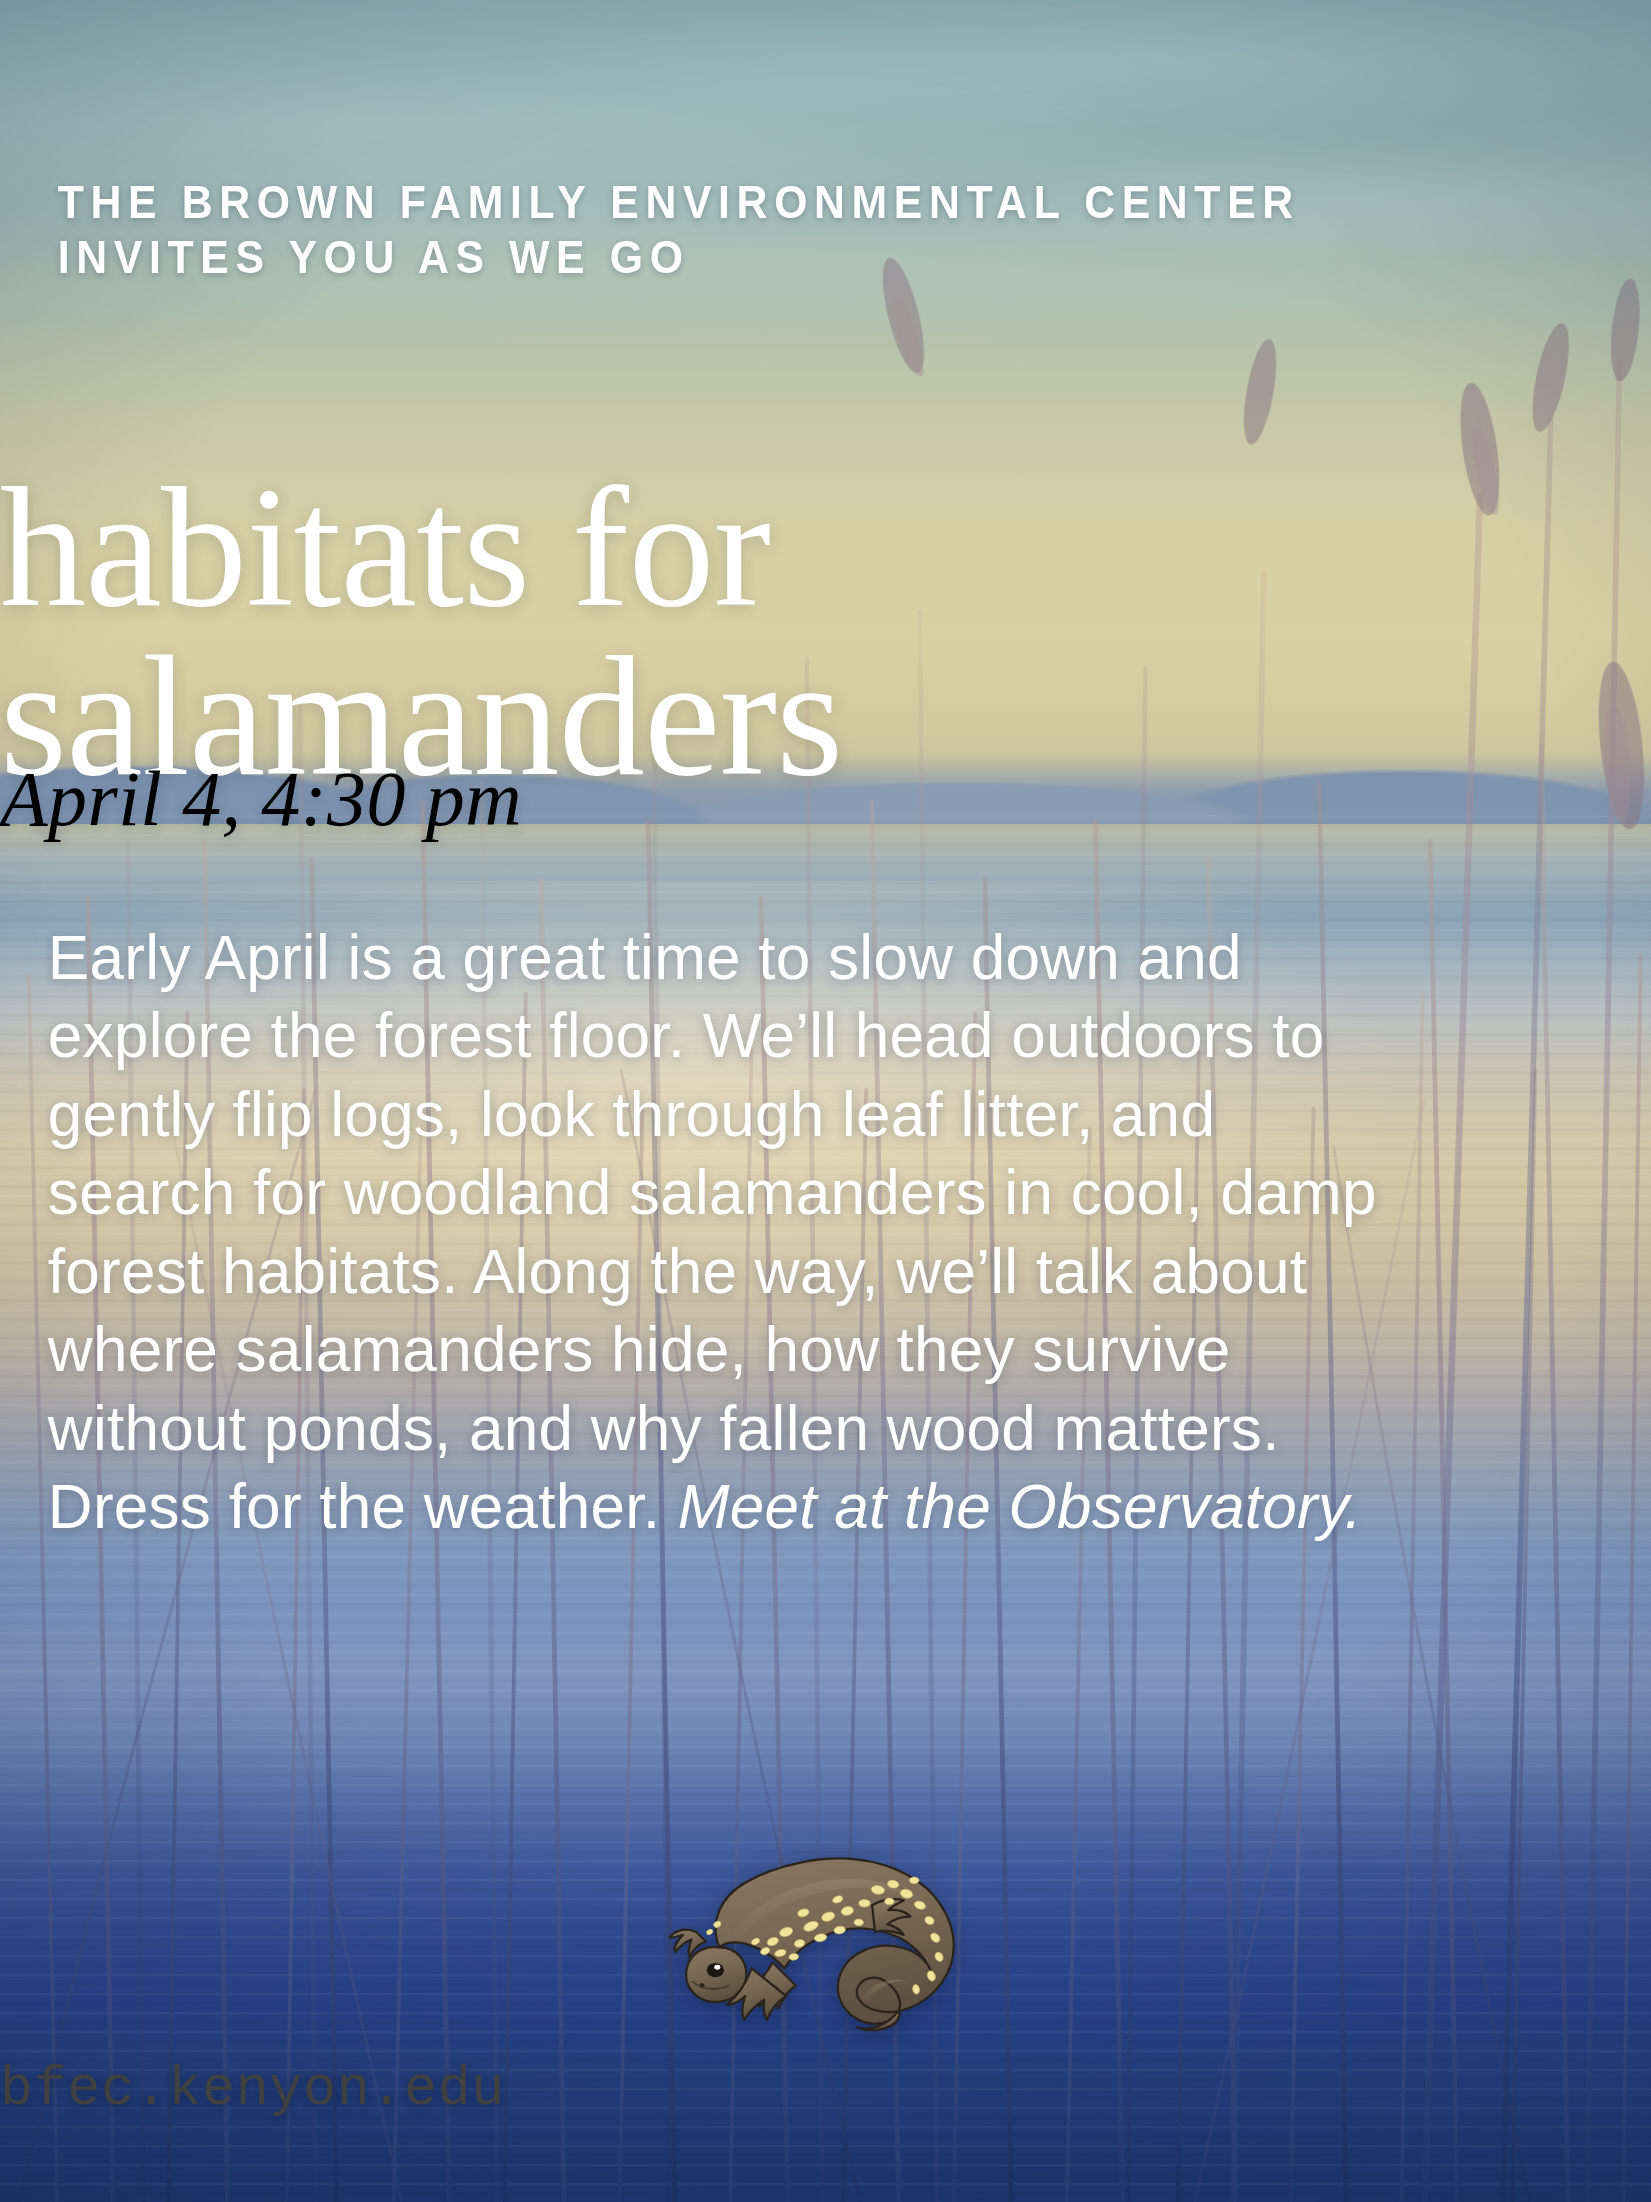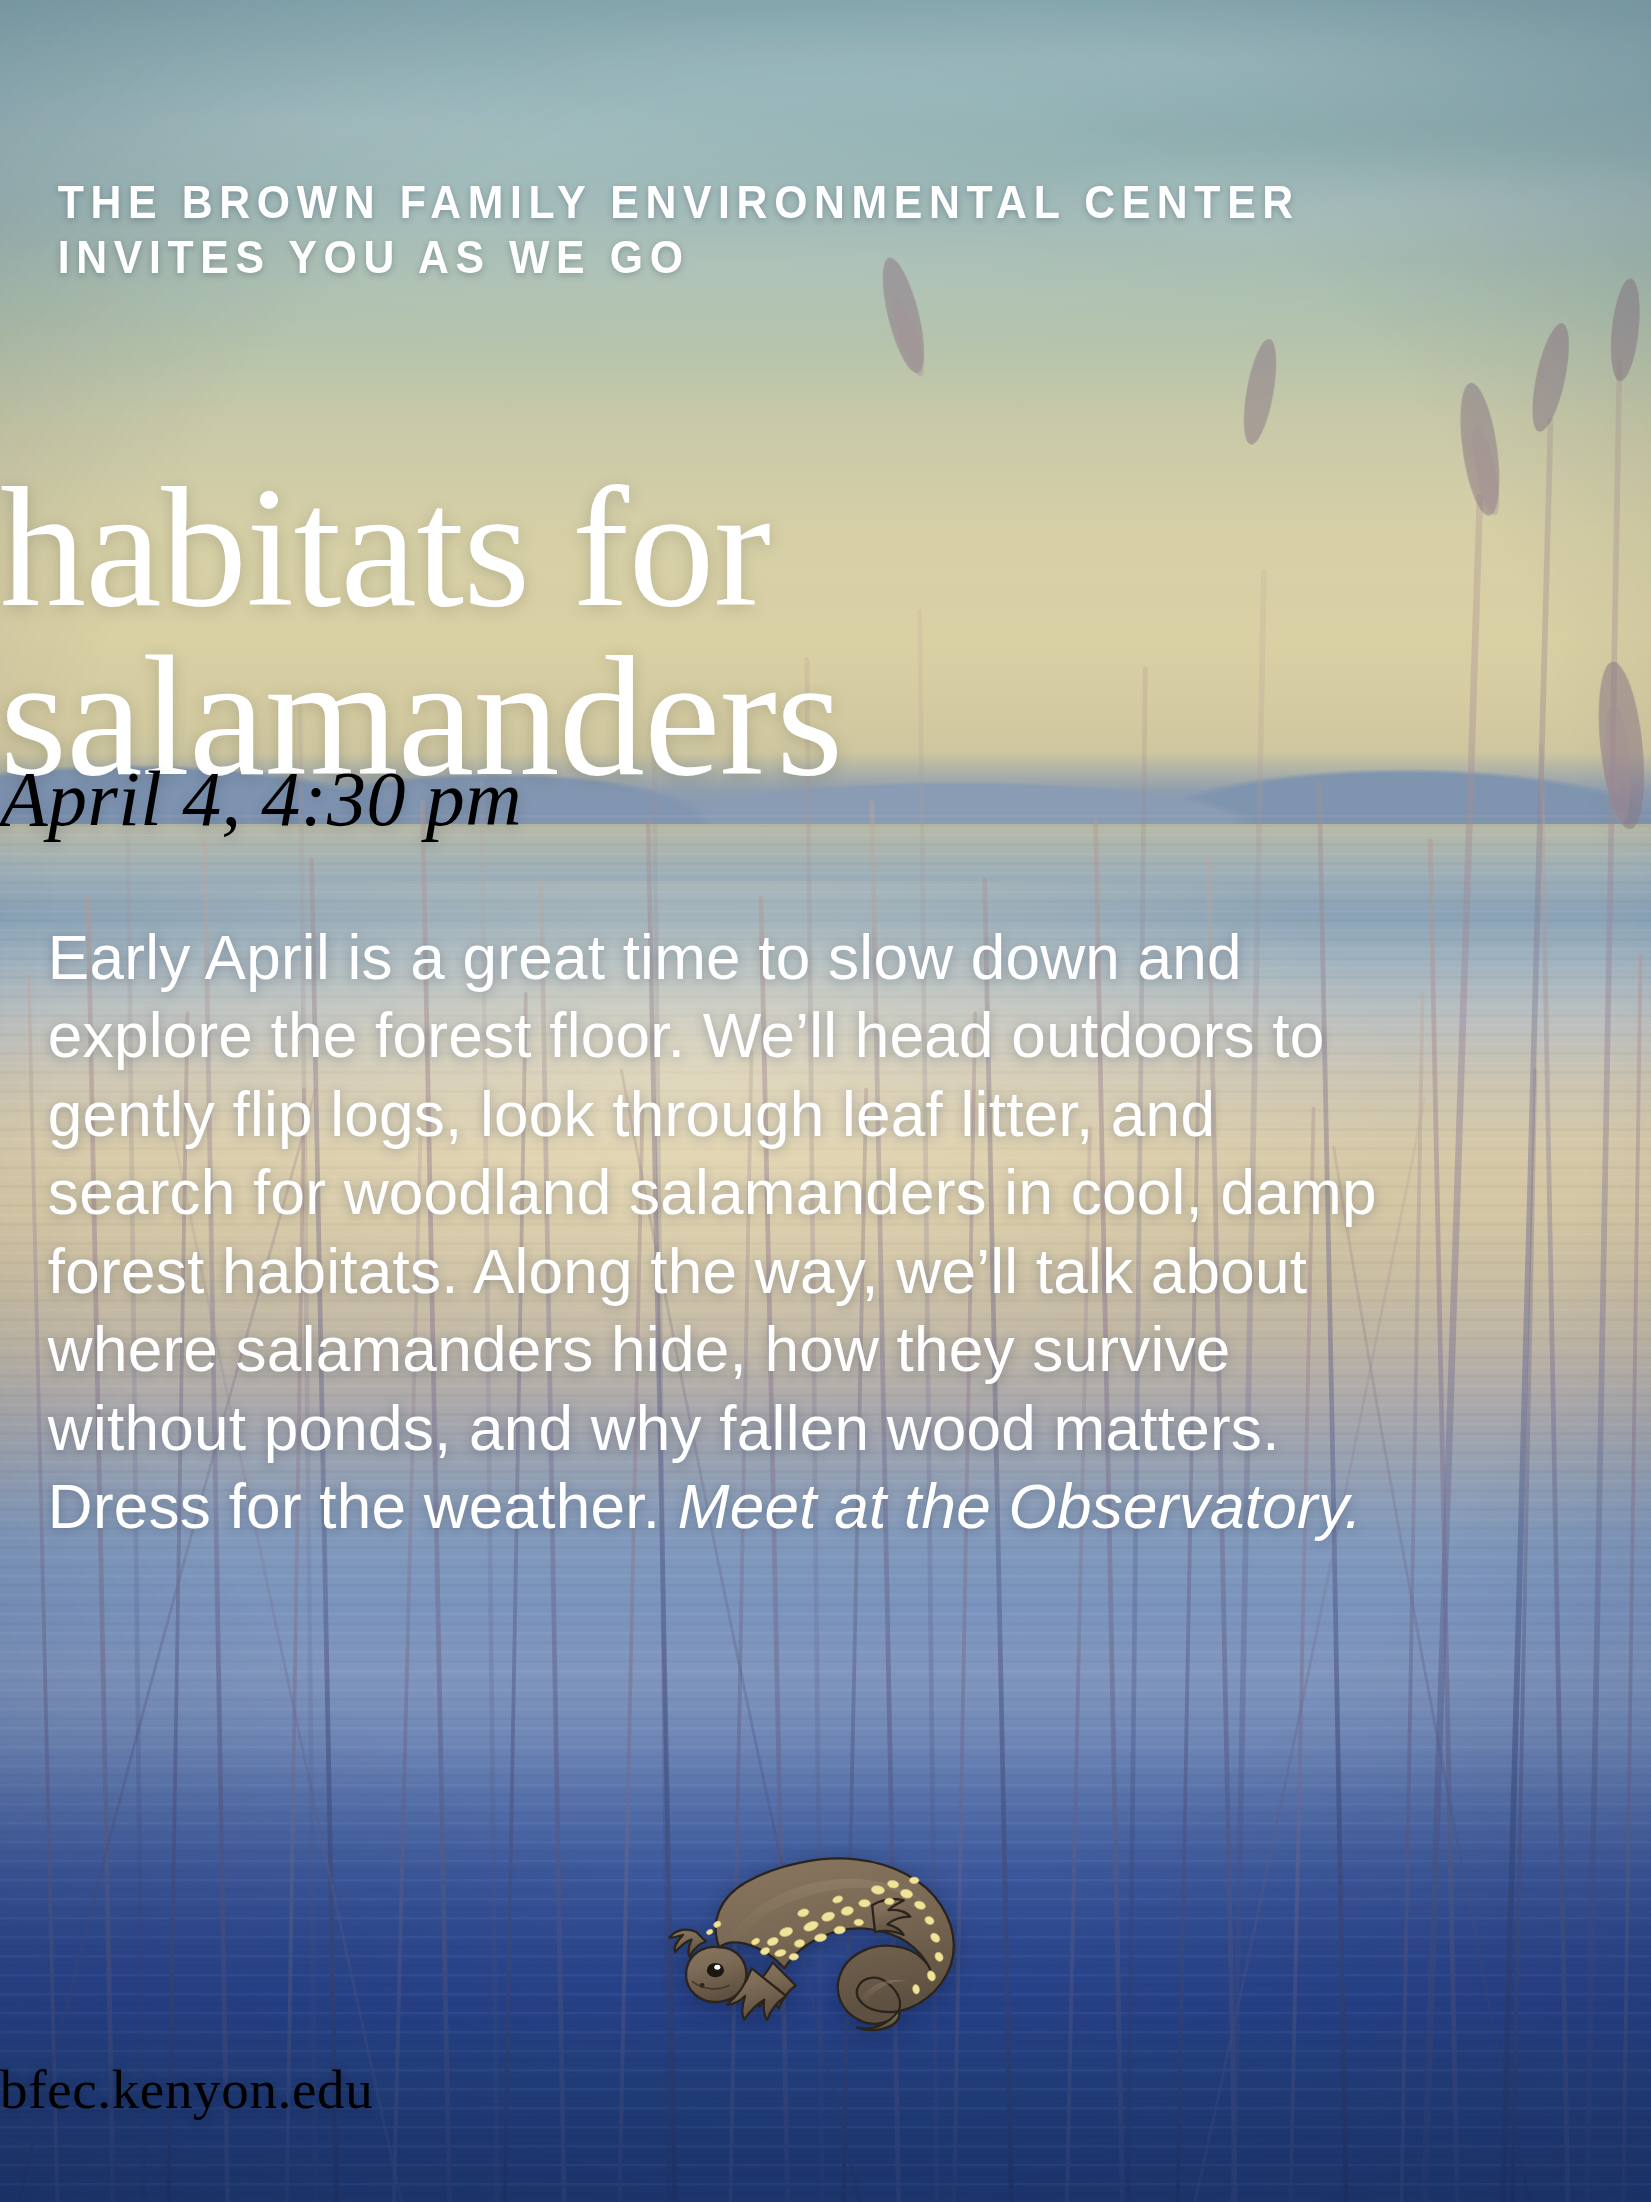--- a/index.html
+++ b/index.html
@@ -196,22 +196,22 @@
     height: 245px;
     filter: drop-shadow(0 4.8px 11.5px rgba(10,25,60,0.38));
   }
   .salamander svg { width: 100%; height: 100%; display: block; }
 
   
   .footer-url {
     position: absolute;
     left: 0; right: 0;
     top: 2046px;
-    color: #000000;
-    font-family: Liberation Serif, serif;
+    color: #404040;
+    font-family: Liberation Mono, monospace;
     font-weight: 400;
     font-size: 55px;
     letter-spacing: 0.012em;
     text-shadow: 0 1.9px 9.6px rgba(10,25,60,0.45);
   }
 </style>
 </head>
 <body>
 
 <div id="poster">

